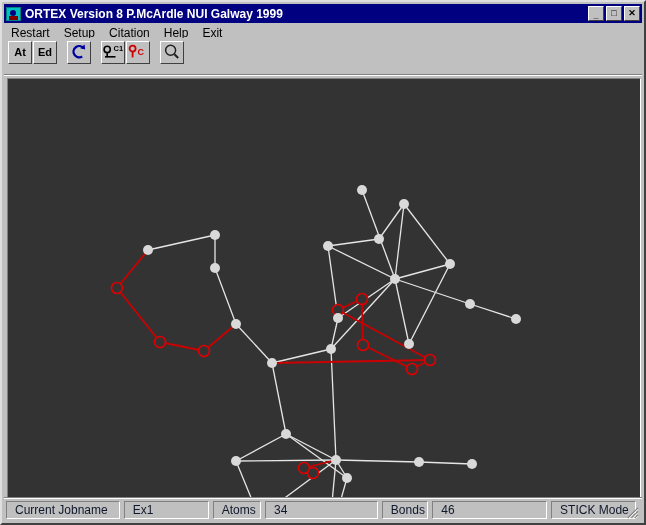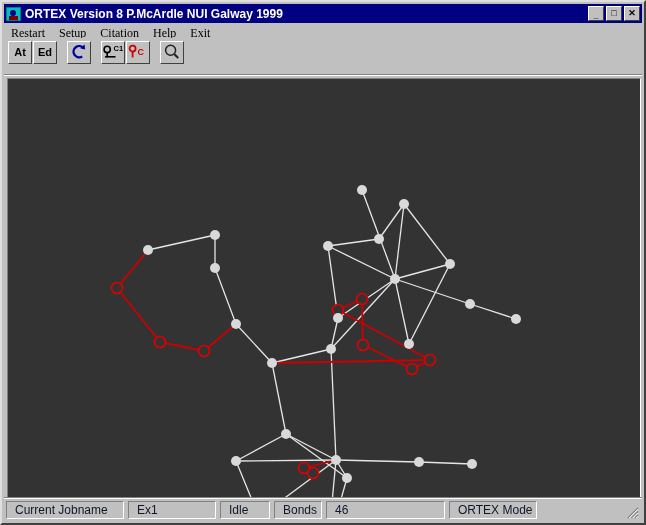--- a/index.html
+++ b/index.html
@@ -58,21 +58,21 @@
     font-family:"Liberation Sans", sans-serif;font-weight:bold;
   }
   .btn-min span{line-height:17px;}
 
   
   .menubar{
     position:absolute;left:2px;top:22px;right:2px;height:18px;
     background:#c0c0c0;display:flex;align-items:center;
   }
   .menu-item{
-    font-size:12px;color:#000;padding:1px 7px;cursor:default;white-space:nowrap;font-family:Liberation Serif, serif;
+    font-size:12px;color:#000;padding:1px 7px;cursor:default;white-space:nowrap;
   }
   .menu-item u{text-decoration:underline;}
   .menubar-sep{
     position:absolute;left:2px;top:41px;right:2px;height:2px;
     border-top:1px solid #808080;border-bottom:1px solid #ffffff;
     box-sizing:border-box;
   }
 
   
   .toolbar{
@@ -288,24 +288,25 @@
           <circle cx="251" cy="438" r="5" fill="#d9d9d9" stroke="none"></circle>
           <circle cx="320" cy="466" r="5" fill="#d9d9d9" stroke="none"></circle>
         </g>
       </svg>
   </div>
 
   <div class="status-top-sep"></div>
   <div class="statusbar">
     <div class="status-cell" style="width:118px">Current Jobname</div>
     <div class="status-cell" style="width:88px">Ex1</div>
-    <div class="status-cell" style="width:50px">Idle</div>
+    <div class="status-cell" style="width:50px">Atoms</div>
+    <div class="status-cell" style="width:117px">34</div>
     <div class="status-cell" style="width:48px">Bonds</div>
     <div class="status-cell" style="width:119px">46</div>
-    <div class="status-cell" style="width:88px">ORTEX Mode</div>
+    <div class="status-cell" style="width:88px">STICK Mode</div>
     <svg class="sb-grip" viewBox="0 0 14 14">
       <g stroke="#808080" stroke-width="1.4">
         <line x1="3" y1="13" x2="13" y2="3"></line>
         <line x1="6.5" y1="13" x2="13" y2="6.5"></line>
         <line x1="10" y1="13" x2="13" y2="10"></line>
       </g>
       <g stroke="#ffffff" stroke-width="1.0">
         <line x1="4.2" y1="13" x2="13" y2="4.2"></line>
         <line x1="7.7" y1="13" x2="13" y2="7.7"></line>
         <line x1="11.2" y1="13" x2="13" y2="11.2"></line>

